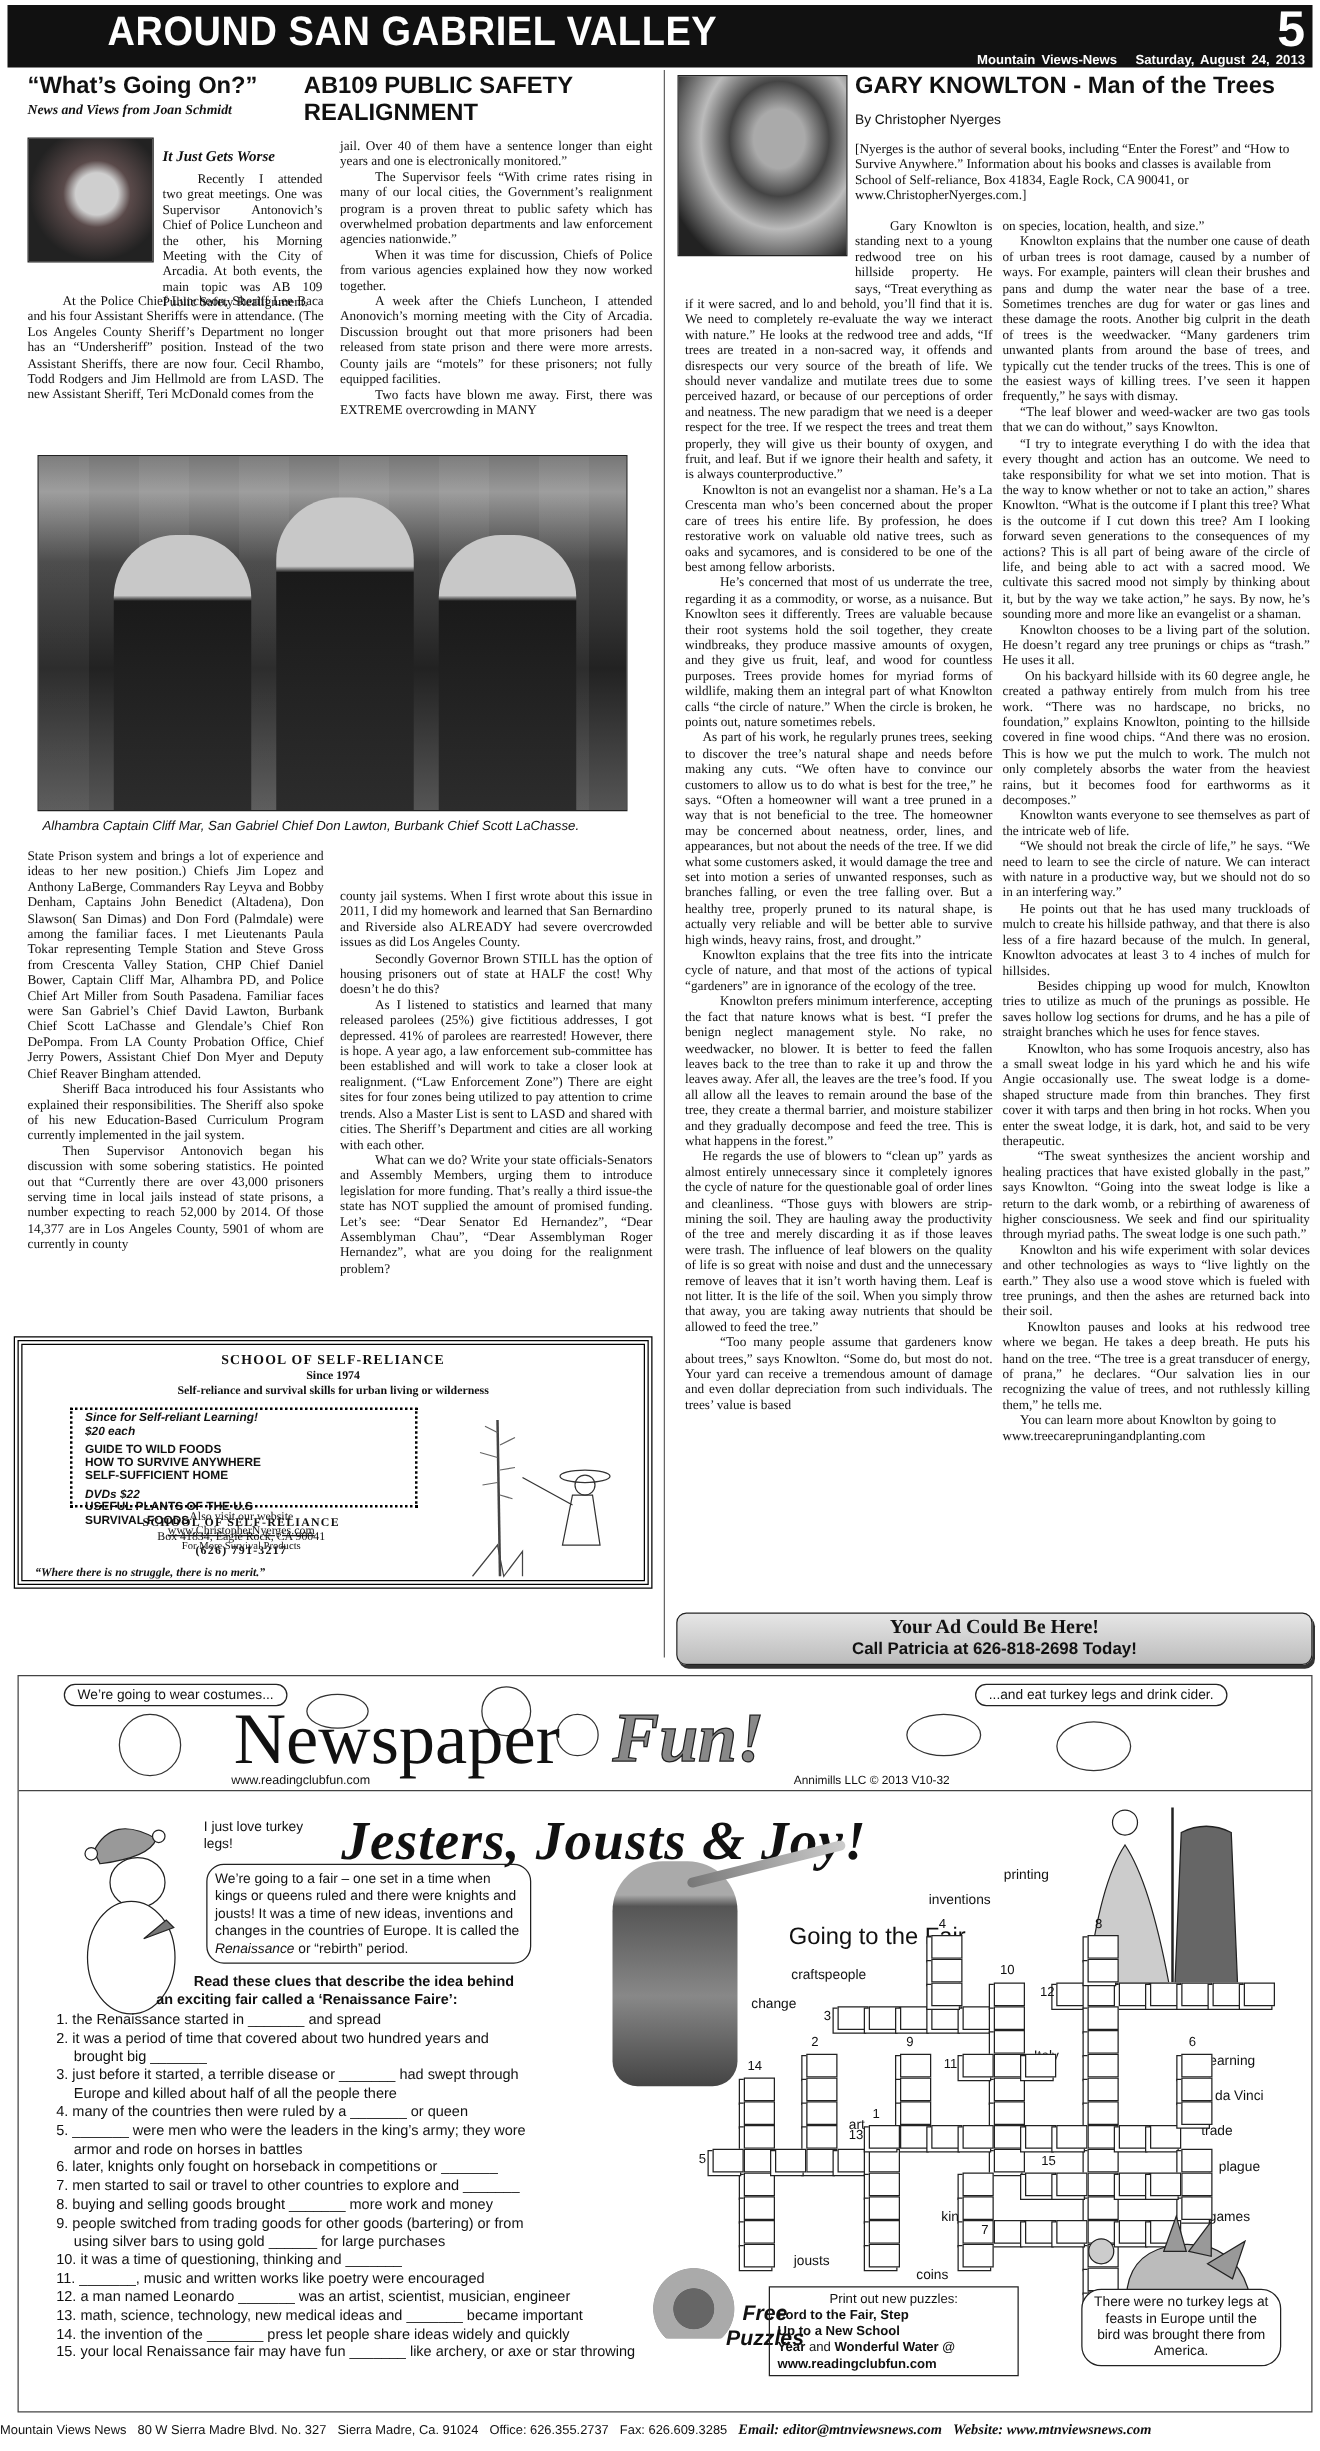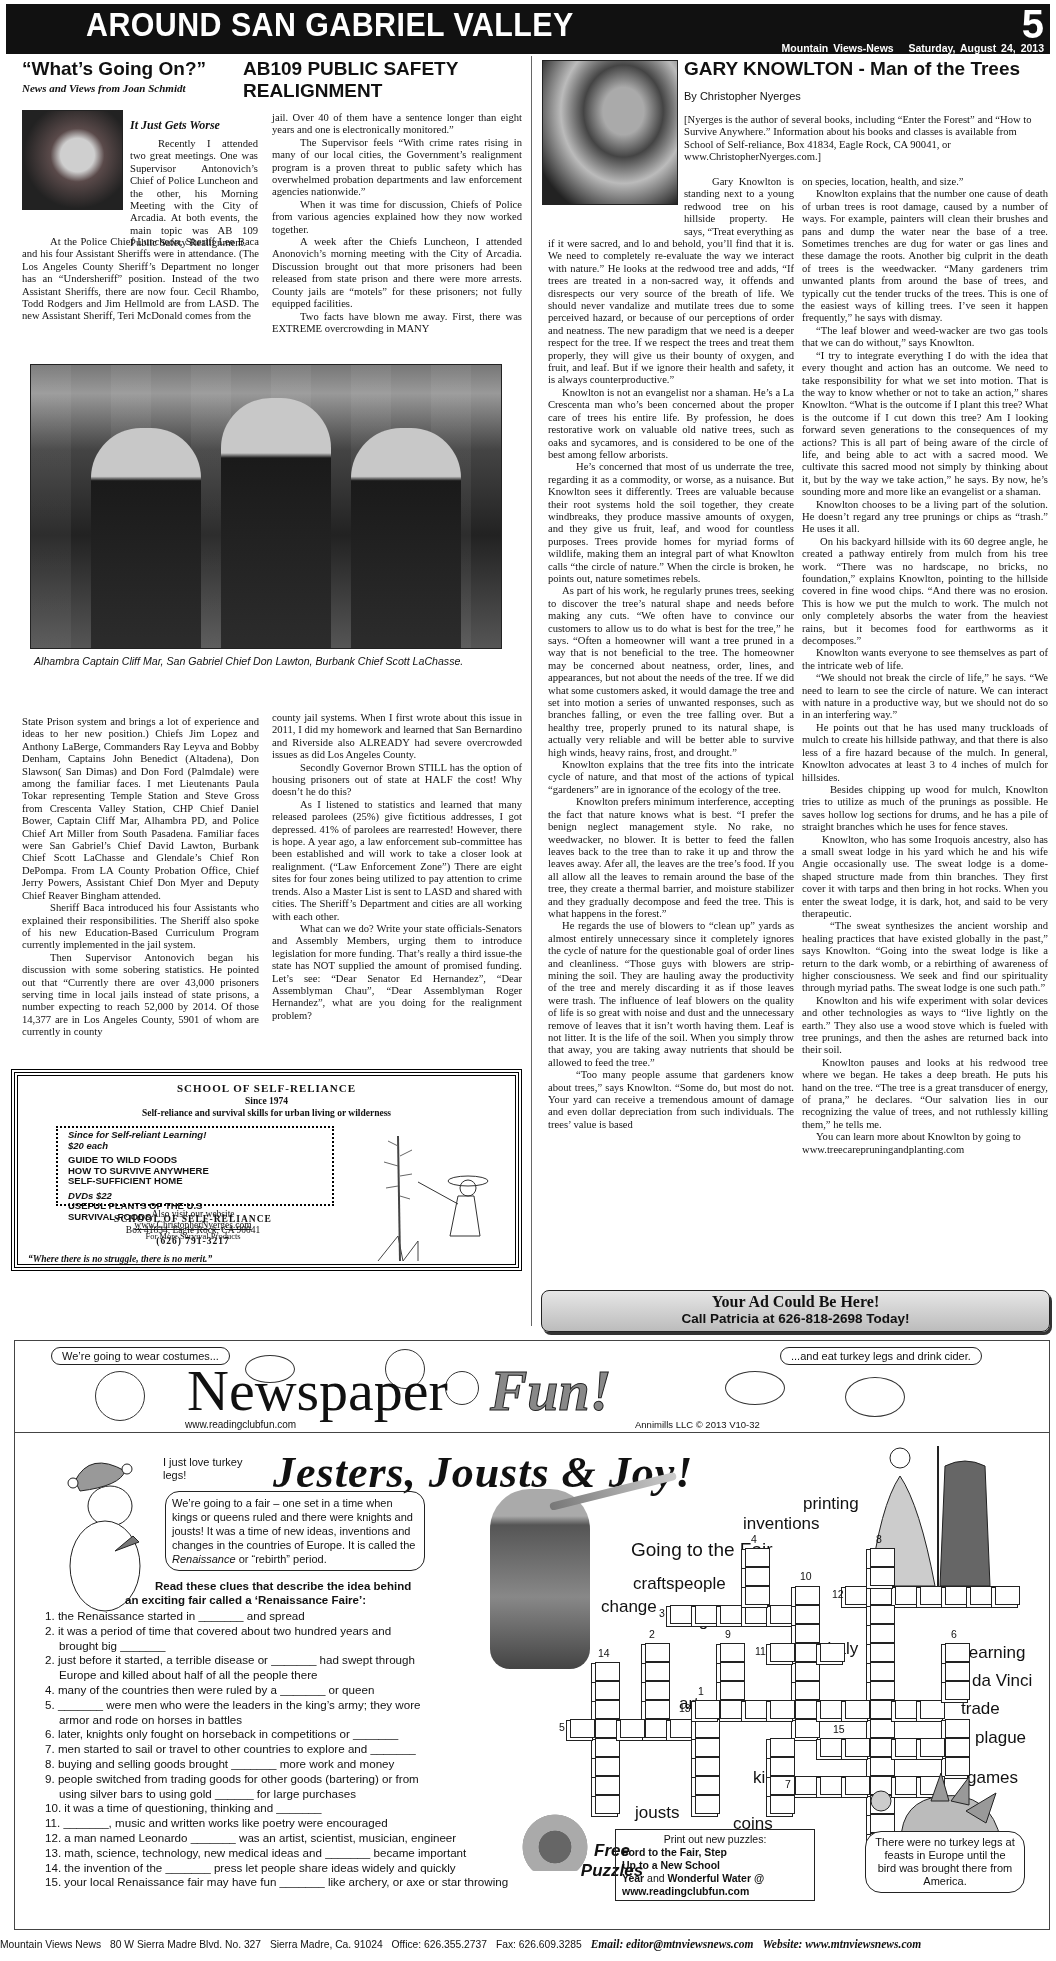--- a/index.html
+++ b/index.html
@@ -72,21 +72,21 @@
   .love { position: absolute; left: 148px; top: 115px; font-family: "Liberation Sans", sans-serif; font-size: 11px; line-height: 13px; }
   .intro { position: absolute; left: 150px; top: 150px; width: 260px; border: 1px solid #222; border-radius: 14px; padding: 4px 6px; font-family: "Liberation Sans", sans-serif; font-size: 11px; line-height: 14px; }
   .read { position: absolute; left: 110px; top: 238px; font-family: "Liberation Sans", sans-serif; font-weight: bold; font-size: 11.5px; line-height: 14px; }
   .clues { position: absolute; left: 30px; top: 268px; font-family: "Liberation Sans", sans-serif; font-size: 11.6px; line-height: 14.8px; list-style: none; }
   .clues li { padding-left: 14px; text-indent: -14px; }
 
   .knight { position: absolute; left: 475px; top: 148px; width: 100px; height: 180px; border-radius: 40px 40px 20px 20px; background: linear-gradient(180deg, #aaa 0 15%, #555 20%, #888 60%, #444); }
   .lance { position: absolute; left: 535px; top: 162px; width: 130px; height: 8px; background: linear-gradient(90deg, #777, #ccc); transform: rotate(-14deg); transform-origin: left; border-radius: 4px; }
   .queen { position: absolute; left: 835px; top: 95px; width: 150px; height: 150px; }
 
-  .words { position: absolute; font-family: "Liberation Sans", sans-serif; font-size: 17px; }
+  .words { position: absolute; font-family: "Liberation Sans", sans-serif; font-size: 11px; }
   .gtf { position: absolute; left: 616px; top: 198px; font-family: "Liberation Sans", sans-serif; font-size: 19px; }
 
   .cw { position: absolute; left: 0; top: 0; }
   .cell { position: absolute; width: 25px; height: 19px; border: 1px solid #222; background: #fff; box-shadow: -3px 2px 0 #fff, -3px 2px 0 1px #222; }
   .cwnum { position: absolute; font-family: "Liberation Sans", sans-serif; font-size: 10.5px; }
 
   .print-box { position: absolute; left: 600px; top: 488px; width: 200px; height: 72px; border: 1px solid #222; padding: 3px 6px; font-family: "Liberation Sans", sans-serif; font-size: 10.5px; line-height: 13px; }
   .print-box .c { text-align: center; }
   .print-box b { }
   .free { position: absolute; left: 540px; top: 500px; font-family: "Liberation Sans", sans-serif; font-style: italic; font-weight: bold; font-size: 17px; line-height: 20px; text-align: center; }
@@ -134,21 +134,21 @@
     <p>Two facts have blown me away. First, there was EXTREME overcrowding in MANY</p>
   </div>
 
   <div class="police-photo">
     <div class="figure" style="left:60px;"></div>
     <div class="figure" style="left:190px; height:250px;"></div>
     <div class="figure" style="left:320px;"></div>
   </div>
   <div class="caption">Alhambra Captain Cliff Mar, San Gabriel Chief Don Lawton, Burbank Chief Scott LaChasse.</div>
 
-  <div class="txt" style="left:22px; top:716px; width:237px;">
+  <div class="txt" style="left:22px; top:680px; width:237px;">
     <p class="noind">State Prison system and brings a lot of experience and ideas to her new position.) Chiefs Jim Lopez and Anthony LaBerge, Commanders Ray Leyva and Bobby Denham, Captains John Benedict (Altadena), Don Slawson( San Dimas) and Don Ford (Palmdale) were among the familiar faces. I met Lieutenants Paula Tokar representing Temple Station and Steve Gross from Crescenta Valley Station, CHP Chief Daniel Bower, Captain Cliff Mar, Alhambra PD, and Police Chief Art Miller from South Pasadena. Familiar faces were San Gabriel’s Chief David Lawton, Burbank Chief Scott LaChasse and Glendale’s Chief Ron DePompa. From LA County Probation Office, Chief Jerry Powers, Assistant Chief Don Myer and Deputy Chief Reaver Bingham attended.</p>
     <p>Sheriff Baca introduced his four Assistants who explained their responsibilities. The Sheriff also spoke of his new Education-Based Curriculum Program currently implemented in the jail system.</p>
     <p>Then Supervisor Antonovich began his discussion with some sobering statistics. He pointed out that “Currently there are over 43,000 prisoners serving time in local jails instead of state prisons, a number expecting to reach 52,000 by 2014. Of those 14,377 are in Los Angeles County, 5901 of whom are currently in county</p>
   </div>
   <div class="txt" style="left:272px; top:712px; width:250px;">
     <p class="noind">county jail systems. When I first wrote about this issue in 2011, I did my homework and learned that San Bernardino and Riverside also ALREADY had severe overcrowded issues as did Los Angeles County.</p>
     <p style="margin-top:0;">Secondly Governor Brown STILL has the option of housing prisoners out of state at HALF the cost! Why doesn’t he do this?</p>
     <p>As I listened to statistics and learned that many released parolees (25%) give fictitious addresses, I got depressed. 41% of parolees are rearrested! However, there is hope. A year ago, a law enforcement sub-committee has been established and will work to take a closer look at realignment. (“Law Enforcement Zone”) There are eight sites for four zones being utilized to pay attention to crime trends. Also a Master List is sent to LASD and shared with cities. The Sheriff’s Department and cities are all working with each other.</p>
     <p>What can we do? Write your state officials-Senators and Assembly Members, urging them to introduce legislation for more funding. That’s really a third issue-the state has NOT supplied the amount of promised funding. Let’s see: “Dear Senator Ed Hernandez”, “Dear Assemblyman Chau”, “Dear Assemblyman Roger Hernandez”, what are you doing for the realignment problem?</p>
   </div>
@@ -267,21 +267,21 @@
   <div class="intro">
     <span>We’re going to a fair – one set in a time when kings or queens ruled and there were knights and jousts! It was a time of new ideas, inventions and changes in the countries of Europe. It is called the </span><i>Renaissance</i><span> or “rebirth” period.</span>
   </div>
   <div class="read">
     <div style="padding-left:30px;">Read these clues that describe the idea behind</div>
     <div>an exciting fair called a ‘Renaissance Faire’:</div>
   </div>
   <ol class="clues">
     <li>1. the Renaissance started in _______ and spread</li>
     <li style="width:380px;">2. it was a period of time that covered about two hundred years and brought big _______</li>
-    <li style="width:395px;">2. just before it started, a terrible disease or _______ had swept through Europe and killed about half of all the people there</li>
+    <li style="width:395px;">3. just before it started, a terrible disease or _______ had swept through Europe and killed about half of all the people there</li>
     <li>4. many of the countries then were ruled by a _______ or queen</li>
     <li style="width:400px;">5. _______ were men who were the leaders in the king’s army; they wore armor and rode on horses in battles</li>
     <li>6. later, knights only fought on horseback in competitions or _______</li>
     <li>7. men started to sail or travel to other countries to explore and _______</li>
     <li>8. buying and selling goods brought _______ more work and money</li>
     <li style="width:400px;">9. people switched from trading goods for other goods (bartering) or from using silver bars to using gold ______ for large purchases</li>
     <li>10. it was a time of questioning, thinking and _______</li>
     <li>11. _______, music and written works like poetry were encouraged</li>
     <li>12. a man named Leonardo _______ was an artist, scientist, musician, engineer</li>
     <li>13. math, science, technology, new medical ideas and _______ became important</li>

